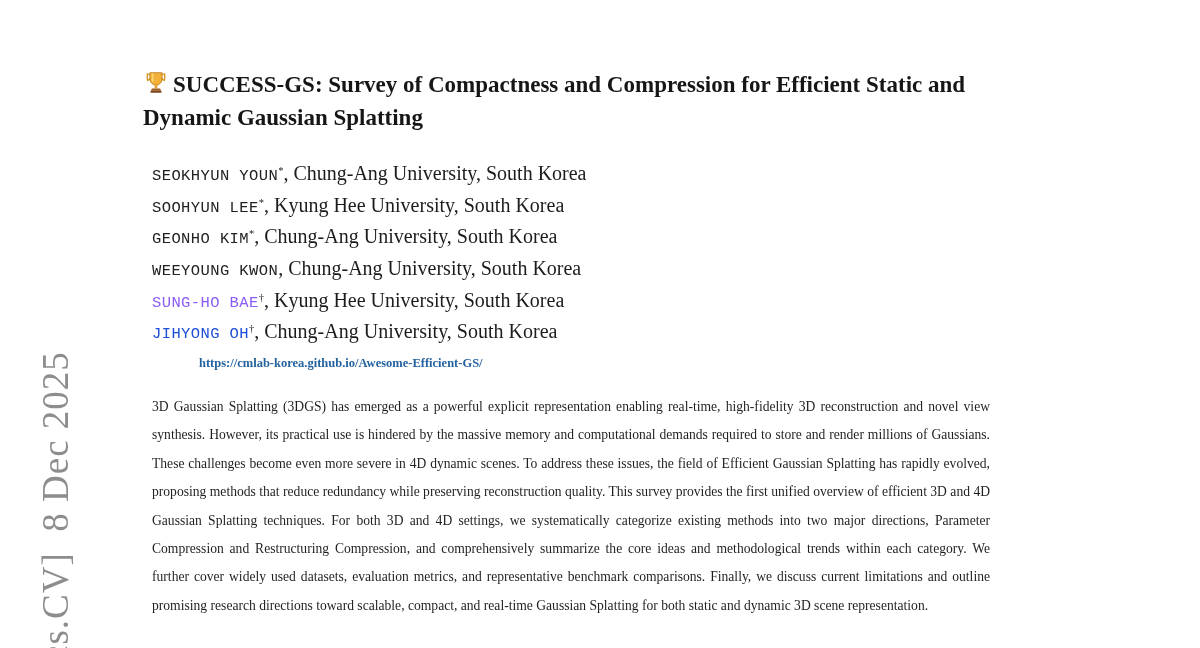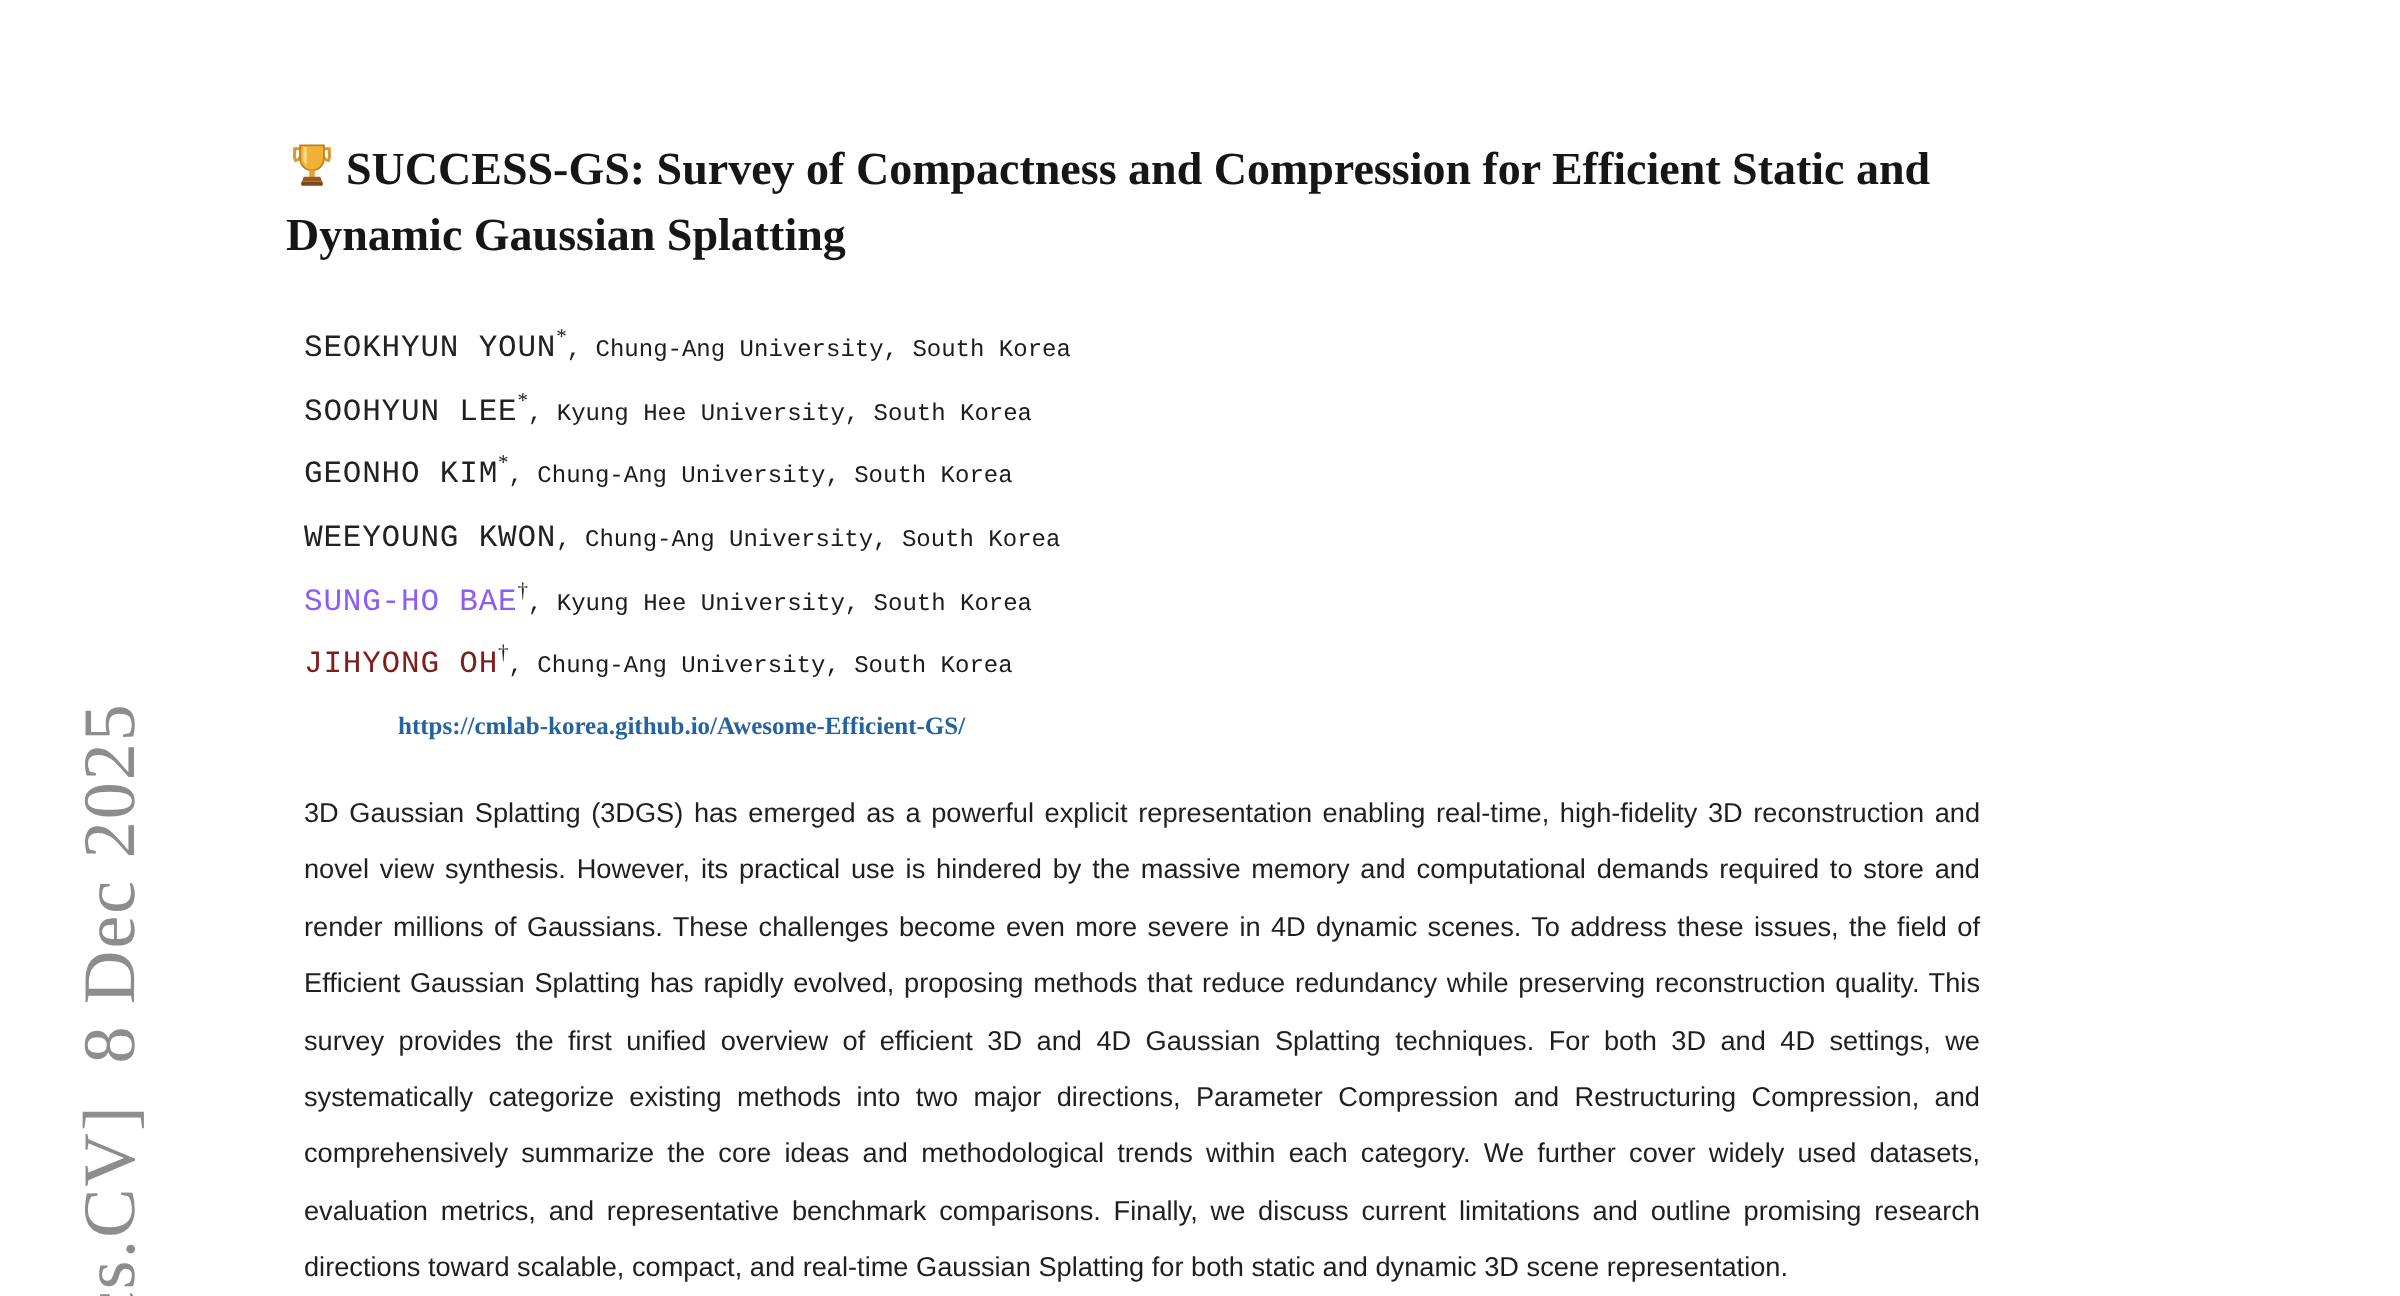--- a/index.html
+++ b/index.html
@@ -60,38 +60,38 @@
     color: #222222;
   }
   .author-sup {
     font-size: 10.5px;
     vertical-align: super;
     line-height: 0;
     color: #222222;
     font-family: "Liberation Serif", serif;
   }
   .author-affil {
-    font-family: Liberation Mono, monospace;
-    font-size: 12px;
+    font-family: Liberation Serif, serif;
+    font-size: 20px;
     color: #1c1c1c;
   }
   .project-link {
     position: absolute;
     left: 152px; top: 356px;
     font-family: "Liberation Serif", serif;
     font-weight: bold;
     font-size: 12.5px;
     text-decoration: none;
     cursor: pointer;
     margin-left: 47px;
   }
   .abstract {
     position: absolute;
     left: 152px; top: 393px; width: 838px;
-    font-family: Liberation Sans, sans-serif;
+    font-family: Liberation Serif, serif;
     font-size: 13.6px;
     line-height: 28.4px;
     text-align: justify;
     color: #1f1f1f;
   }
 </style>
 </head>
 <body>
 
 <div class="page">
@@ -120,21 +120,21 @@
     <div class="author-row">
       <span class="author-name">GEONHO KIM</span><span class="author-sup">*</span><span class="author-affil">, Chung-Ang University, South Korea</span>
     </div>
     <div class="author-row">
       <span class="author-name">WEEYOUNG KWON</span><span class="author-sup"></span><span class="author-affil">, Chung-Ang University, South Korea</span>
     </div>
     <div class="author-row">
       <span class="author-name" style="color: #8b5cf6;">SUNG-HO BAE</span><span class="author-sup">†</span><span class="author-affil">, Kyung Hee University, South Korea</span>
     </div>
     <div class="author-row">
-      <span class="author-name" style="color: #7f1d1d;">JIHYONG OH</span><span class="author-sup">†</span><span class="author-affil">, Chung-Ang University, South Korea</span>
+      <span class="author-name" style="color: #1d4ed8;">JIHYONG OH</span><span class="author-sup">†</span><span class="author-affil">, Chung-Ang University, South Korea</span>
     </div>
   </div>
 
   <a class="project-link" style="color: rgb(36, 99, 159);">https://cmlab-korea.github.io/Awesome-Efficient-GS/</a>
 
   <div class="abstract">3D Gaussian Splatting (3DGS) has emerged as a powerful explicit representation enabling real-time, high-fidelity 3D reconstruction and novel view synthesis. However, its practical use is hindered by the massive memory and computational demands required to store and render millions of Gaussians. These challenges become even more severe in 4D dynamic scenes. To address these issues, the field of Efficient Gaussian Splatting has rapidly evolved, proposing methods that reduce redundancy while preserving reconstruction quality. This survey provides the first unified overview of efficient 3D and 4D Gaussian Splatting techniques. For both 3D and 4D settings, we systematically categorize existing methods into two major directions, Parameter Compression and Restructuring Compression, and comprehensively summarize the core ideas and methodological trends within each category. We further cover widely used datasets, evaluation metrics, and representative benchmark comparisons. Finally, we discuss current limitations and outline promising research directions toward scalable, compact, and real-time Gaussian Splatting for both static and dynamic 3D scene representation.</div>
 
 </div>
 
 </body></html>

